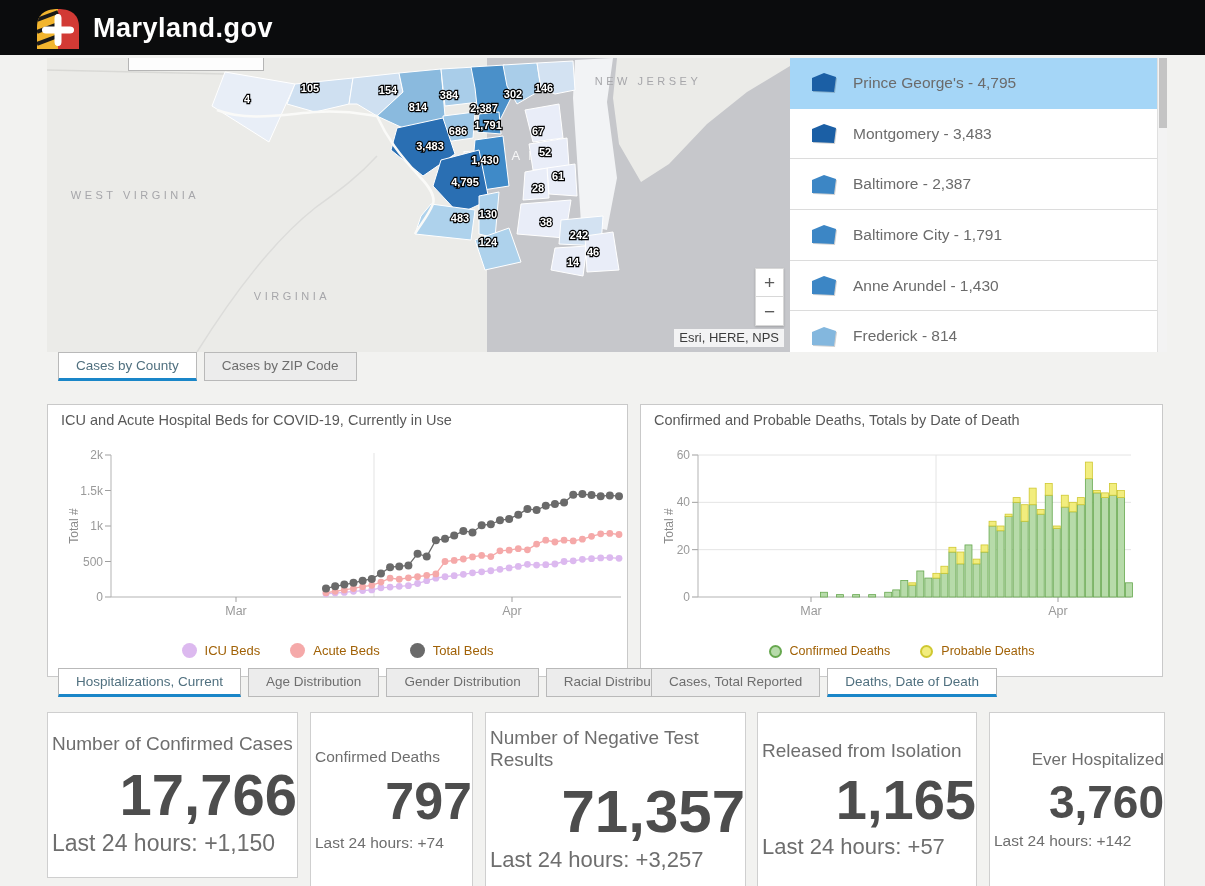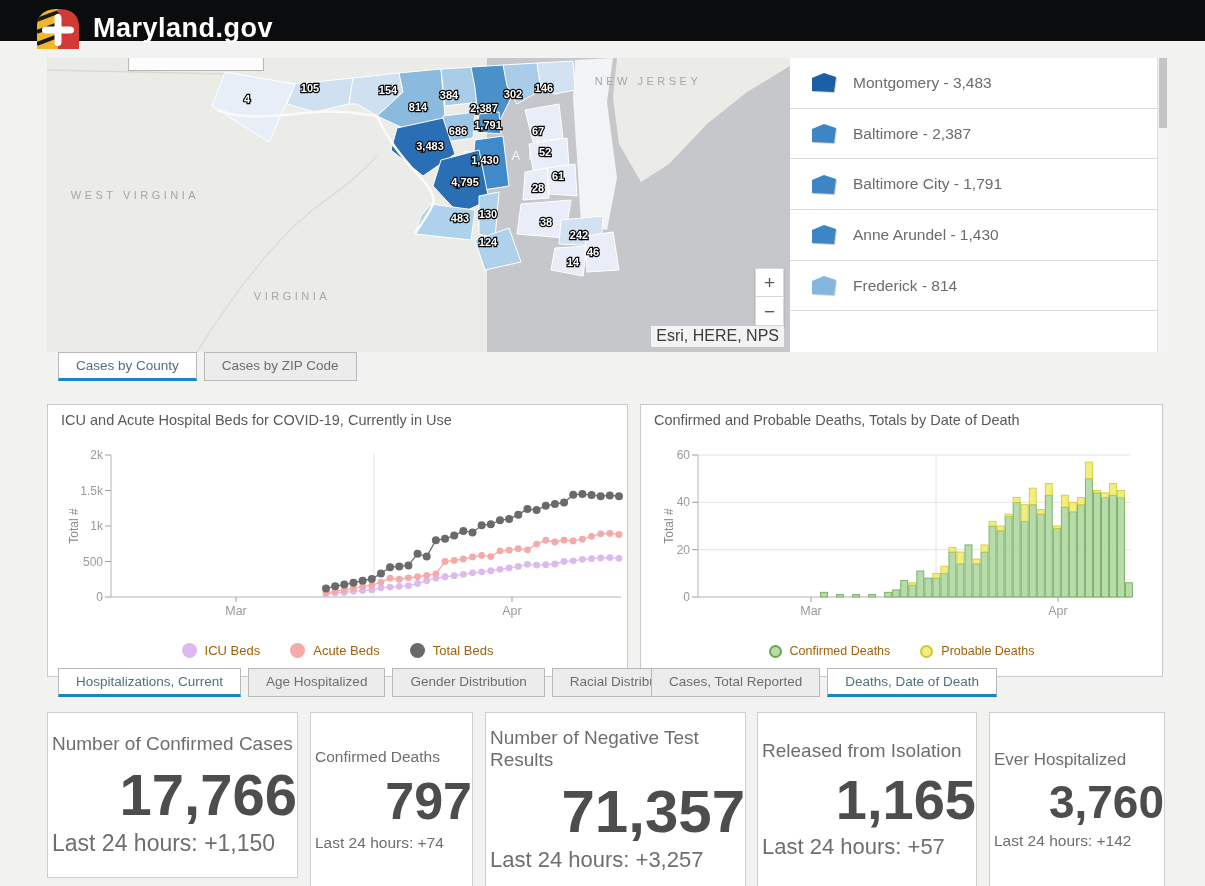--- a/index.html
+++ b/index.html
@@ -1,35 +1,35 @@
 <!DOCTYPE html>
 <html><head>
 <meta charset="utf-8">
 <style>
   * { margin:0; padding:0; box-sizing:border-box; }
   html,body { width:1205px; height:886px; overflow:hidden; background:#f2f2f0;
               font-family:"Liberation Sans", sans-serif; }
   #app { position:relative; width:1205px; height:886px; }
 
   
-  #site-header { position:absolute; left:0; top:0; width:1205px; height:41px; background:#0b0c0d; }
+  #site-header { position:absolute; left:0; top:0; width:1205px; height:55px; background:#0b0c0d; }
   #logo { position:absolute; left:33px; top:7px; width:50px; height:44px; cursor:pointer; }
   #brand { position:absolute; left:93px; top:13px; color:#ffffff; font-size:27px; font-weight:700; letter-spacing:.5px; }
 
   
   #map-panel { position:absolute; left:47px; top:58px; width:743px; height:294px; background:#ebebe8; overflow:hidden; }
   #map-svg { position:absolute; left:0; top:0; }
   #cutoff-box { position:absolute; left:81px; top:0; width:136px; height:13px; background:#fdfdfd;
                 border:1px solid #b5b5b5; border-top:none; }
   #zoom-controls { position:absolute; right:6px; bottom:26px; width:29px; box-shadow:0 1px 2px rgba(0,0,0,.2); }
   #zoom-controls button { display:block; width:29px; height:29px; background:#fff; border:1px solid #d8d8d8;
                           font-size:19px; color:#5a5a5a; cursor:pointer; line-height:1; }
   #zoom-controls button + button { border-top:none; }
   #attribution { position:absolute; right:6px; bottom:5px; background:rgba(255,255,255,.78);
-                 font-size:16px; color:#3c3c3c; padding:1px 5px 2px; }
+                 font-size:13px; color:#3c3c3c; padding:1px 5px 2px; }
 
   
   #county-list { position:absolute; left:790px; top:58px; width:377px; height:294px; background:#fff; overflow:hidden; }
   .county-row { position:relative; height:50.7px; display:flex; align-items:center; gap:15px; padding-left:21px;
                 border-bottom:1px solid #dcdcdc; background:#fff; cursor:pointer; }
   .county-row.selected { background:#a5d6f7; border-bottom:1px solid #a5d6f7; }
   .county-row svg { flex:0 0 auto; filter:drop-shadow(1px 1px 0 rgba(0,0,0,.18)); }
   .county-row .row-label { font-size:15.5px; color:#6b6b6b; }
   #list-scrollbar { position:absolute; right:0; top:0; width:10px; height:294px; background:#f3f3f3; border-left:1px solid #e0e0e0; }
   #list-thumb { position:absolute; left:1px; top:0; width:8px; height:70px; background:#c4c4c4; cursor:grab; }
@@ -63,21 +63,21 @@
   .card-delta { color:#6e6e6e; }
   .c1 { left:47px;  width:251px; height:166px; }
   .c1 .card-label{font-size:19px;} .c1 .card-value{font-size:58px;margin:10px 0 4px;} .c1 .card-delta{font-size:23px;}
   .c2 { left:310px; width:163px; height:176px; }
   .c2 .card-label{font-size:15.5px;} .c2 .card-value{font-size:52px;margin:8px 0 6px;} .c2 .card-delta{font-size:15.5px;}
   .c3 { left:485px; width:261px; height:176px; }
   .c3 .card-label{font-size:19px;} .c3 .card-value{font-size:60px;margin:9px 0 4px;} .c3 .card-delta{font-size:22px;}
   .c4 { left:757px; width:220px; height:176px; }
   .c4 .card-label{font-size:19px;} .c4 .card-value{font-size:56px;margin:9px 0 4px;} .c4 .card-delta{font-size:22px;}
   .c5 { left:989px; width:176px; height:176px; }
-  .c5 .card-label{font-size:17px;} .c5 .card-value{font-size:46px;margin:8px 0 6px;} .c5 .card-delta{font-size:15.5px;}
+  .c5 .card-label{font-size:17px;text-align:right;} .c5 .card-value{font-size:46px;margin:8px 0 6px;} .c5 .card-delta{font-size:15.5px;}
 </style>
 </head>
 <body>
 
 <div id="app">
 
   <header id="site-header">
     <div id="logo">
       <svg width="50" height="44" viewBox="0 0 50 44">
         <defs>
@@ -173,20 +173,26 @@
     <div id="cutoff-box"></div>
     <div id="zoom-controls">
       <button id="zoom-in">+</button>
       <button id="zoom-out">−</button>
     </div>
     <div id="attribution">Esri, HERE, NPS</div>
   </div>
 
   <div id="county-list">
     <div id="county-rows">
+        <div class="county-row selected">
+          <svg width="27" height="23">
+            <polygon points="1,7 13,2 25,6 23,21 1,20" fill="#1b5fa5"></polygon>
+          </svg>
+          <span class="row-label">Prince George's - 4,795</span>
+        </div>
         <div class="county-row">
           <svg width="27" height="23">
             <polygon points="1,7 13,2 25,6 23,21 1,20" fill="#1b5fa5"></polygon>
           </svg>
           <span class="row-label">Montgomery - 3,483</span>
         </div>
         <div class="county-row">
           <svg width="27" height="23">
             <polygon points="1,7 13,2 25,6 23,21 1,20" fill="#3c86c5"></polygon>
           </svg>
@@ -450,21 +456,21 @@
         </div>
         <div class="legend-item">
           <span class="legend-dot ring" style="background: rgb(242, 237, 126); border-color: rgb(207, 200, 50);"></span>
           <span style="font-size: 12.5px;">Probable Deaths</span>
         </div>
       </div>
   </section>
 
   <div id="left-tabs" class="tabbar">
       <div class="tab active">Hospitalizations, Current</div>
-      <div class="tab">Age Hospitalized</div>
+      <div class="tab">Age Distribution</div>
       <div class="tab">Gender Distribution</div>
       <div class="tab">Racial Distribution</div>
     </div>
   <div id="right-tabs" class="tabbar">
       <div class="tab">Cases, Total Reported</div>
       <div class="tab active">Deaths, Date of Death</div>
     </div>
 
   <div class="card c1">
     <div class="card-label">Number of Confirmed Cases</div>

